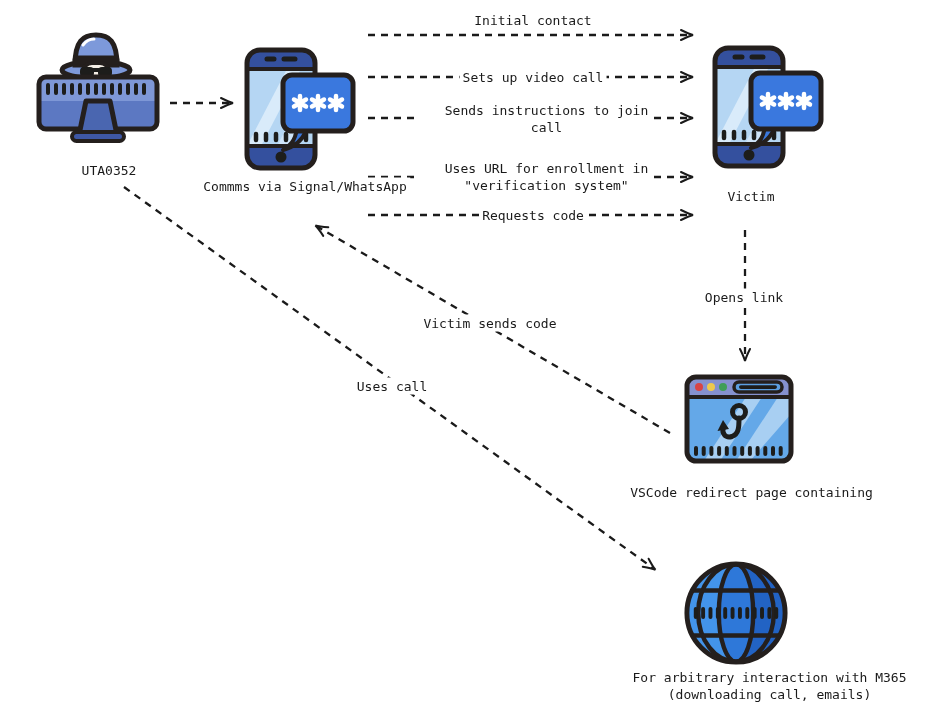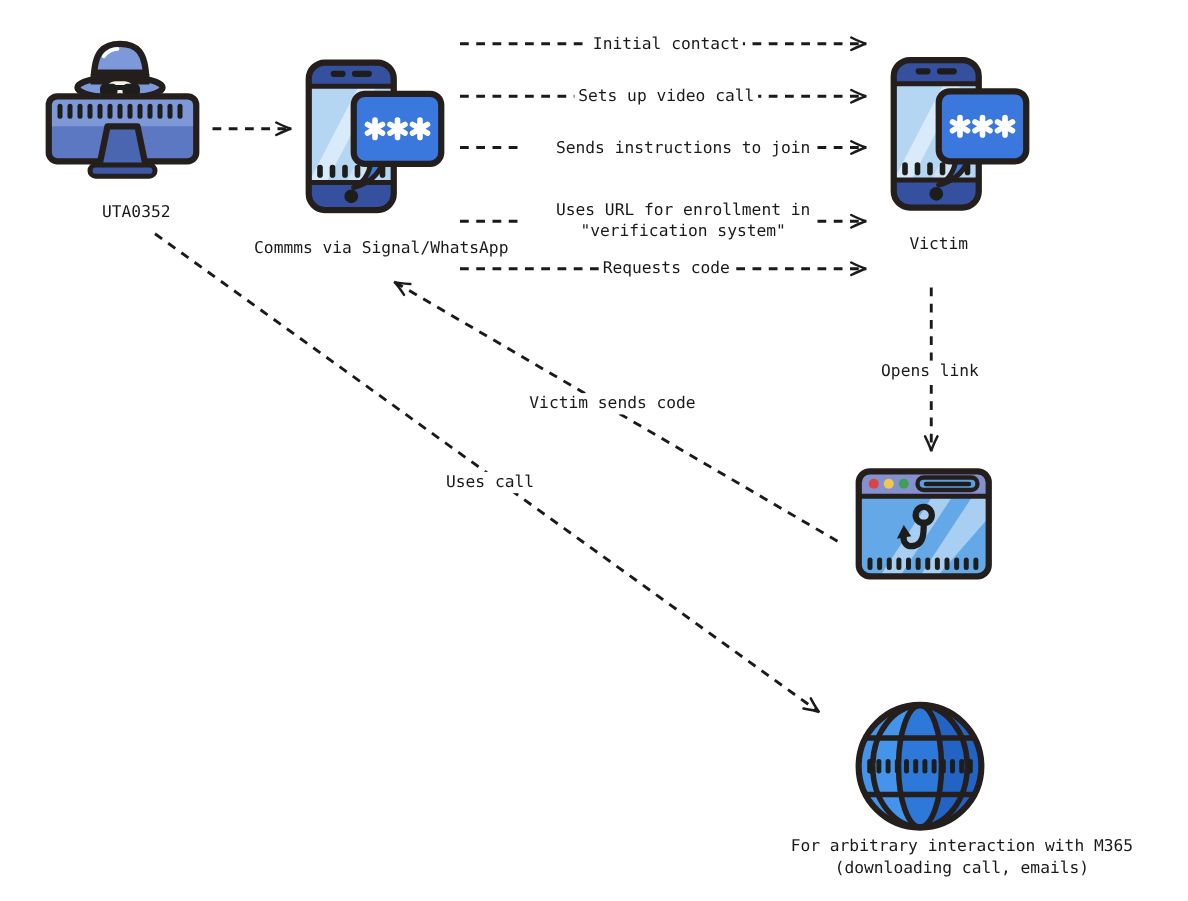--- a/index.html
+++ b/index.html
@@ -220,33 +220,35 @@
         <path d="M74,51 V59"></path>
           <path d="M81.5,51 V59"></path>
           <path d="M89,51 V59"></path>
           <path d="M96,51 V59"></path>
       </g>
       <circle cx="55" cy="55" r="50" fill="none" stroke="#241f1d" stroke-width="5"></circle>
     </g>
   </svg>
 
   <div class="lbl" style="left:109px;top:170px">UTA0352</div>
-  <div class="lbl" style="left:305px;top:199px">Commms via Signal/WhatsApp</div>
+  <div class="lbl" style="left:305px;top:186px">Commms via Signal/WhatsApp</div>
   <div class="lbl" style="left:751px;top:196px">Victim</div>
   <div class="lbl" style="left:738px;top:492px">
+    <span>VSCode redirect page containing</span>
   </div>
   <div class="lbl" style="left:756px;top:686px">
     <span>For arbitrary interaction with M365</span>
     <span>(downloading call, emails)</span>
   </div>
 
-  <div class="lbl" style="left:533px;top:36px">Initial contact</div>
+  <div class="lbl" style="left:533px;top:20px">Initial contact</div>
   <div class="lbl" style="left:533px;top:77px">Sets up video call</div>
   <div class="lbl" style="left:533px;top:119px">
     <span>Sends instructions to join</span>
+    <span>call</span>
   </div>
   <div class="lbl" style="left:533px;top:177px">
     <span>Uses URL for enrollment in</span>
     <span>"verification system"</span>
   </div>
   <div class="lbl" style="left:533px;top:215px">Requests code</div>
   <div class="lbl" style="left:744px;top:297px">Opens link</div>
   <div class="lbl" style="left:490px;top:323px">Victim sends code</div>
   <div class="lbl" style="left:392px;top:386px">Uses call</div>
 

